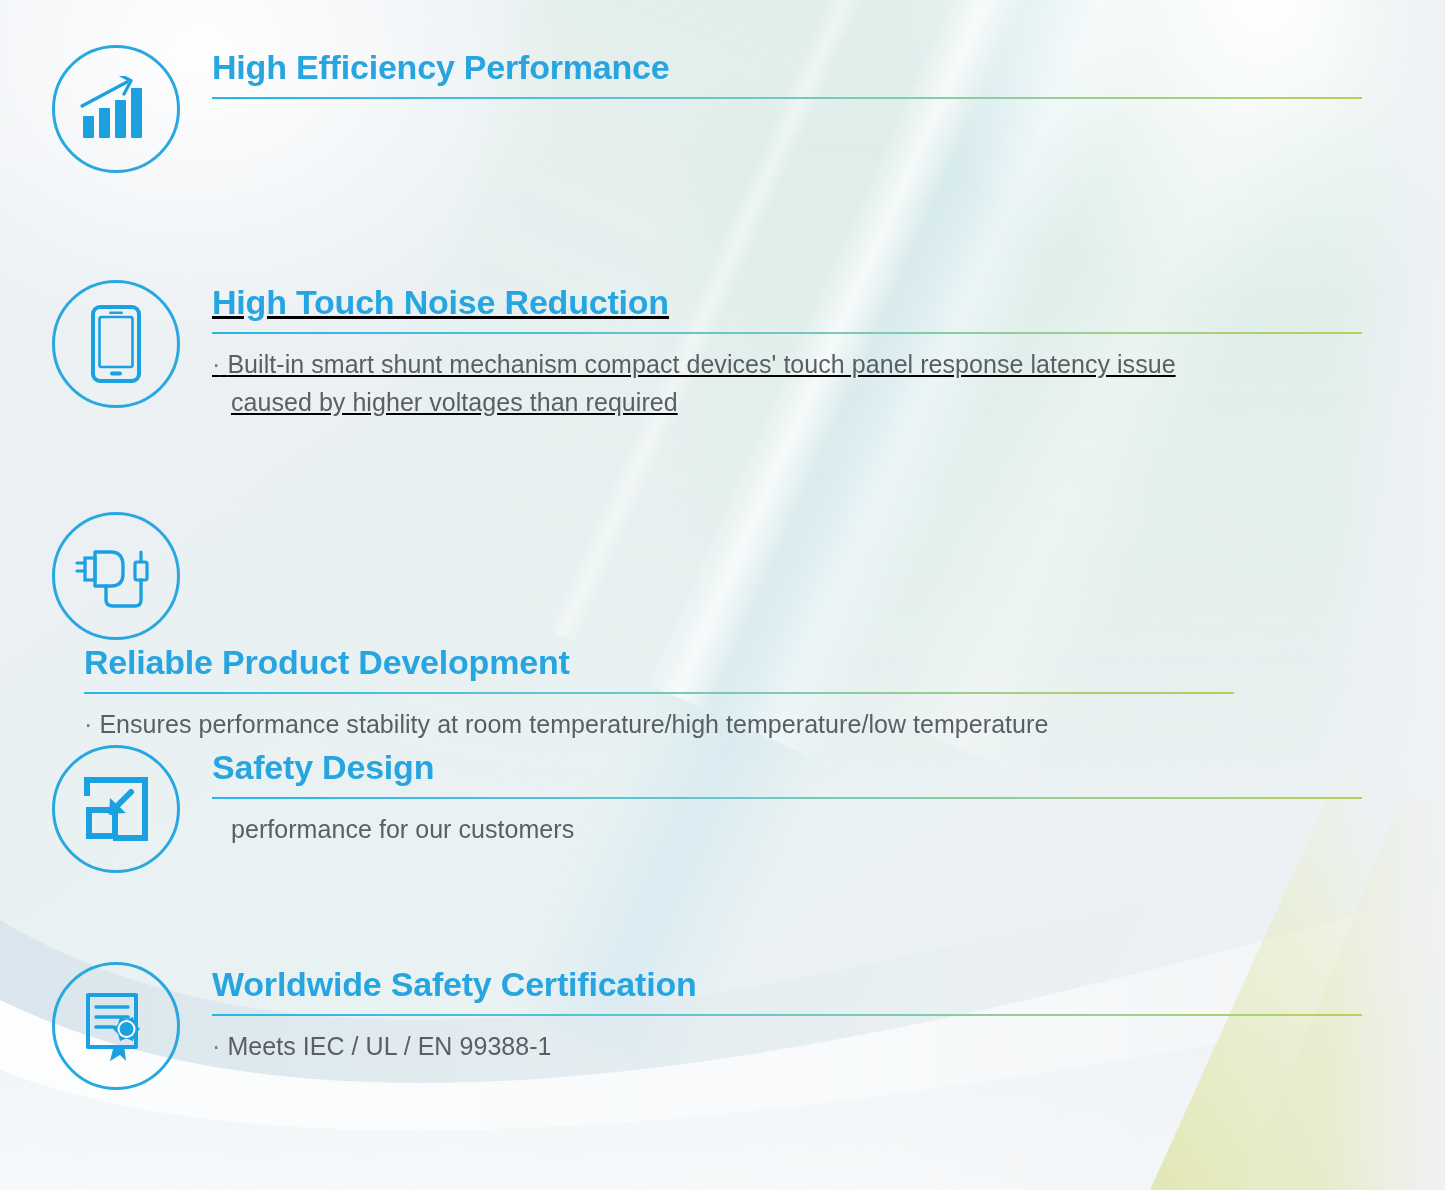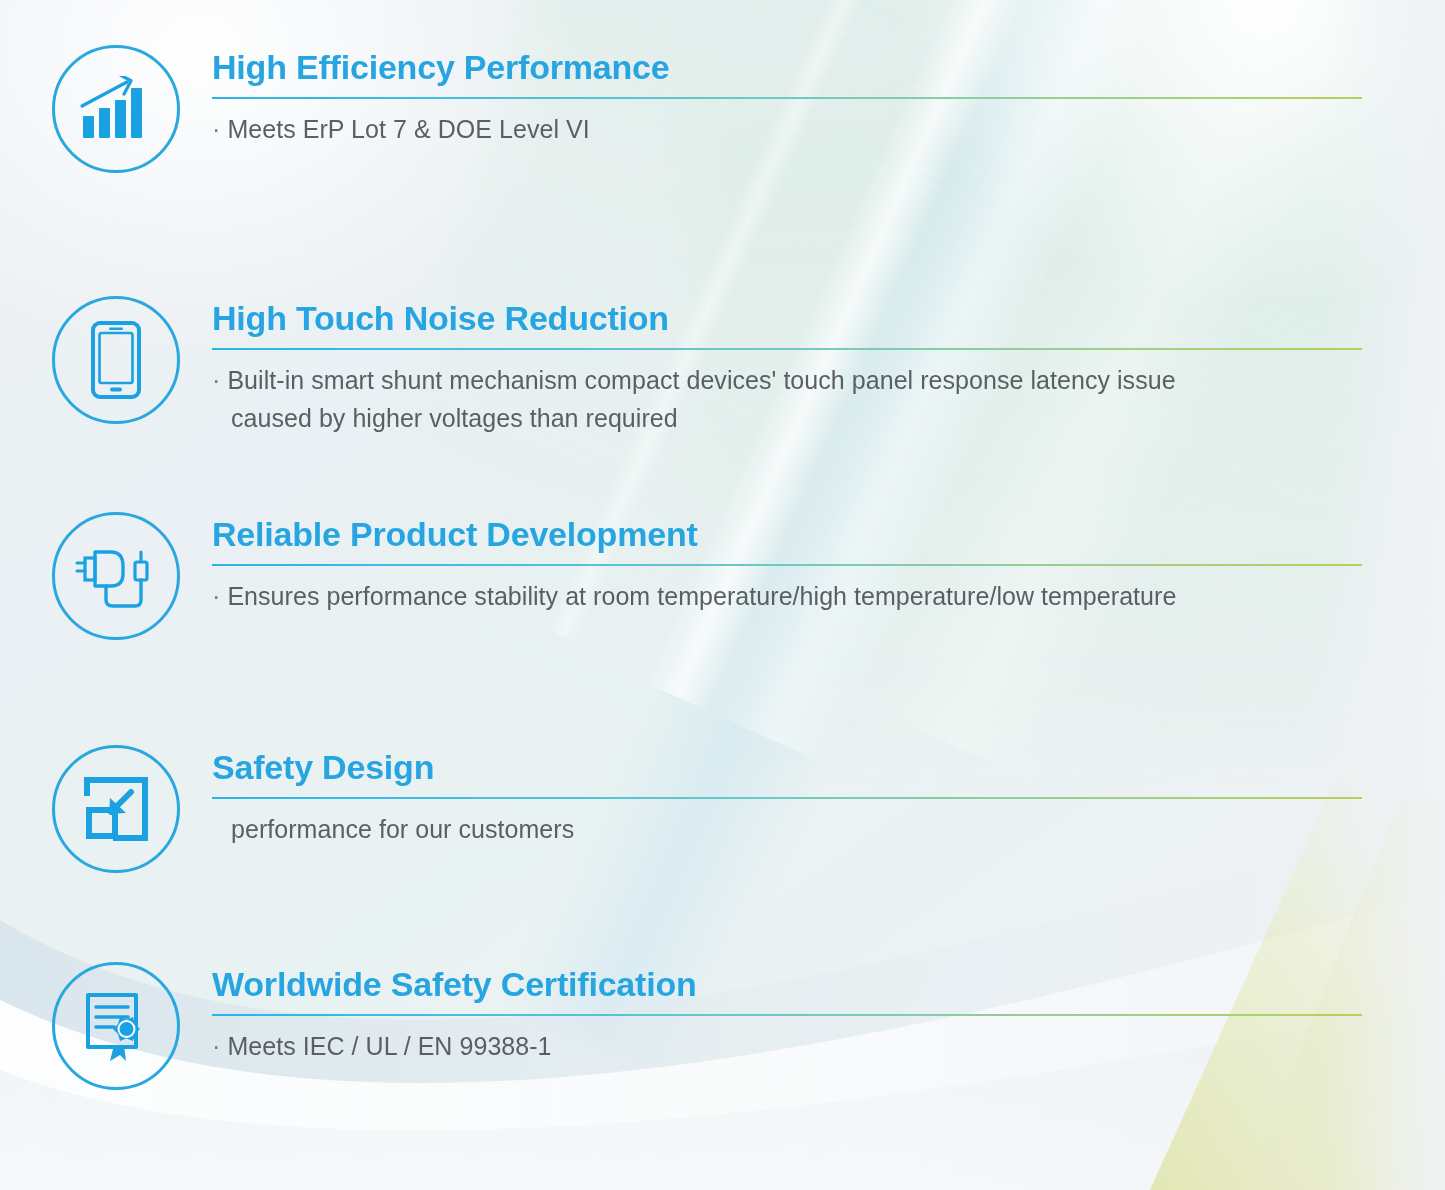--- a/index.html
+++ b/index.html
@@ -164,22 +164,22 @@
   .bullet-line .dot {
     color: #72777b;
   }
   .bullet-cont {
     padding-left: 19px;
     white-space: pre-wrap;
   }
 
   
   #feature-0 { top: 45px; }
-  #feature-1 { top: 296px; }
-  #feature-2 { top: 512px; }
+  #feature-1 { top: 280px; text-decoration: underline; }
+  #feature-2 { top: 512px; flex-direction: column; }
   #feature-3 { top: 745px; }
   #feature-4 { top: 962px; }
 </style>
 </head>
 <body>
 
 <div class="bg-root">
   <div class="bg-base"></div>
   <div class="bg-green-wash"></div>
   <div class="bg-green-wash2"></div>
@@ -232,23 +232,20 @@
         <rect x="20" y="32" width="11" height="30" rx="1" fill="#1ba1e2"></rect>
         <rect x="36" y="24" width="11" height="38" rx="1" fill="#1ba1e2"></rect>
         <rect x="52" y="12" width="11" height="50" rx="1" fill="#1ba1e2"></rect>
         <path d="M3,30 L48,6" stroke="#1ba1e2" stroke-width="3.2" fill="none" stroke-linecap="round"></path>
         <path d="M36,3 L51,3 L51,18" stroke="#1ba1e2" stroke-width="3.2" fill="none" stroke-linecap="round" stroke-linejoin="round" transform="rotate(28 48 6)"></path>
       </svg>
     </div>
     <div class="feature-body">
       <div class="feature-title">High Efficiency Performance</div>
       <div class="divider"></div>
-      <div class="bullets">
-        <div class="bullet-line"><span class="dot">·</span> <span>Meets ErP Lot 7 &amp; DOE Level VI</span></div>
-      </div>
     </div>
   </div>
 
   <div class="feature" id="feature-1">
     <div class="icon-wrap">
       <svg width="50" height="78" viewBox="0 0 50 78">
         <rect x="2" y="2" width="46" height="74" rx="7" ry="7" fill="none" stroke="#1ba1e2" stroke-width="4"></rect>
         <rect x="8.5" y="12" width="33" height="50" rx="2" fill="none" stroke="#1ba1e2" stroke-width="2.6"></rect>
         <rect x="18" y="6.4" width="14" height="2.6" rx="1.3" fill="#1ba1e2"></rect>
         <rect x="19" y="66.5" width="12" height="4" rx="2" fill="#1ba1e2"></rect>

